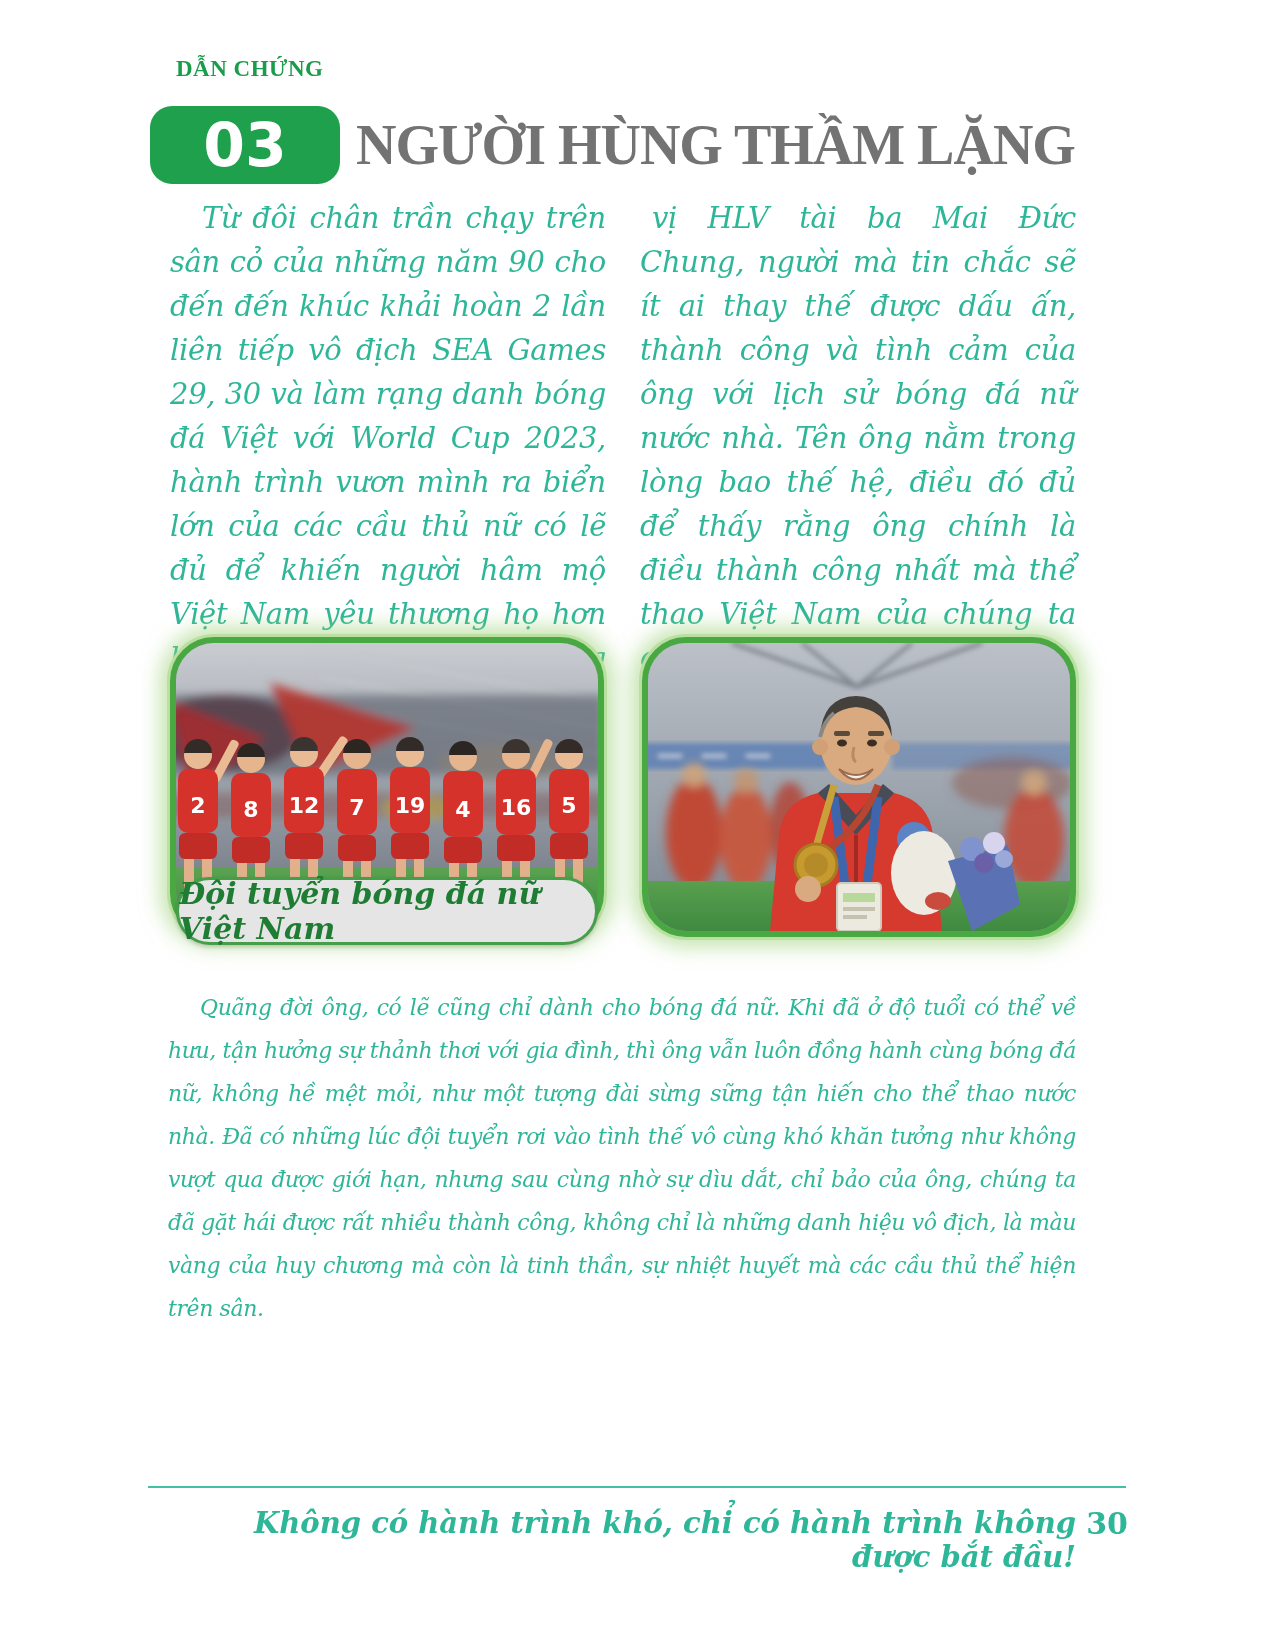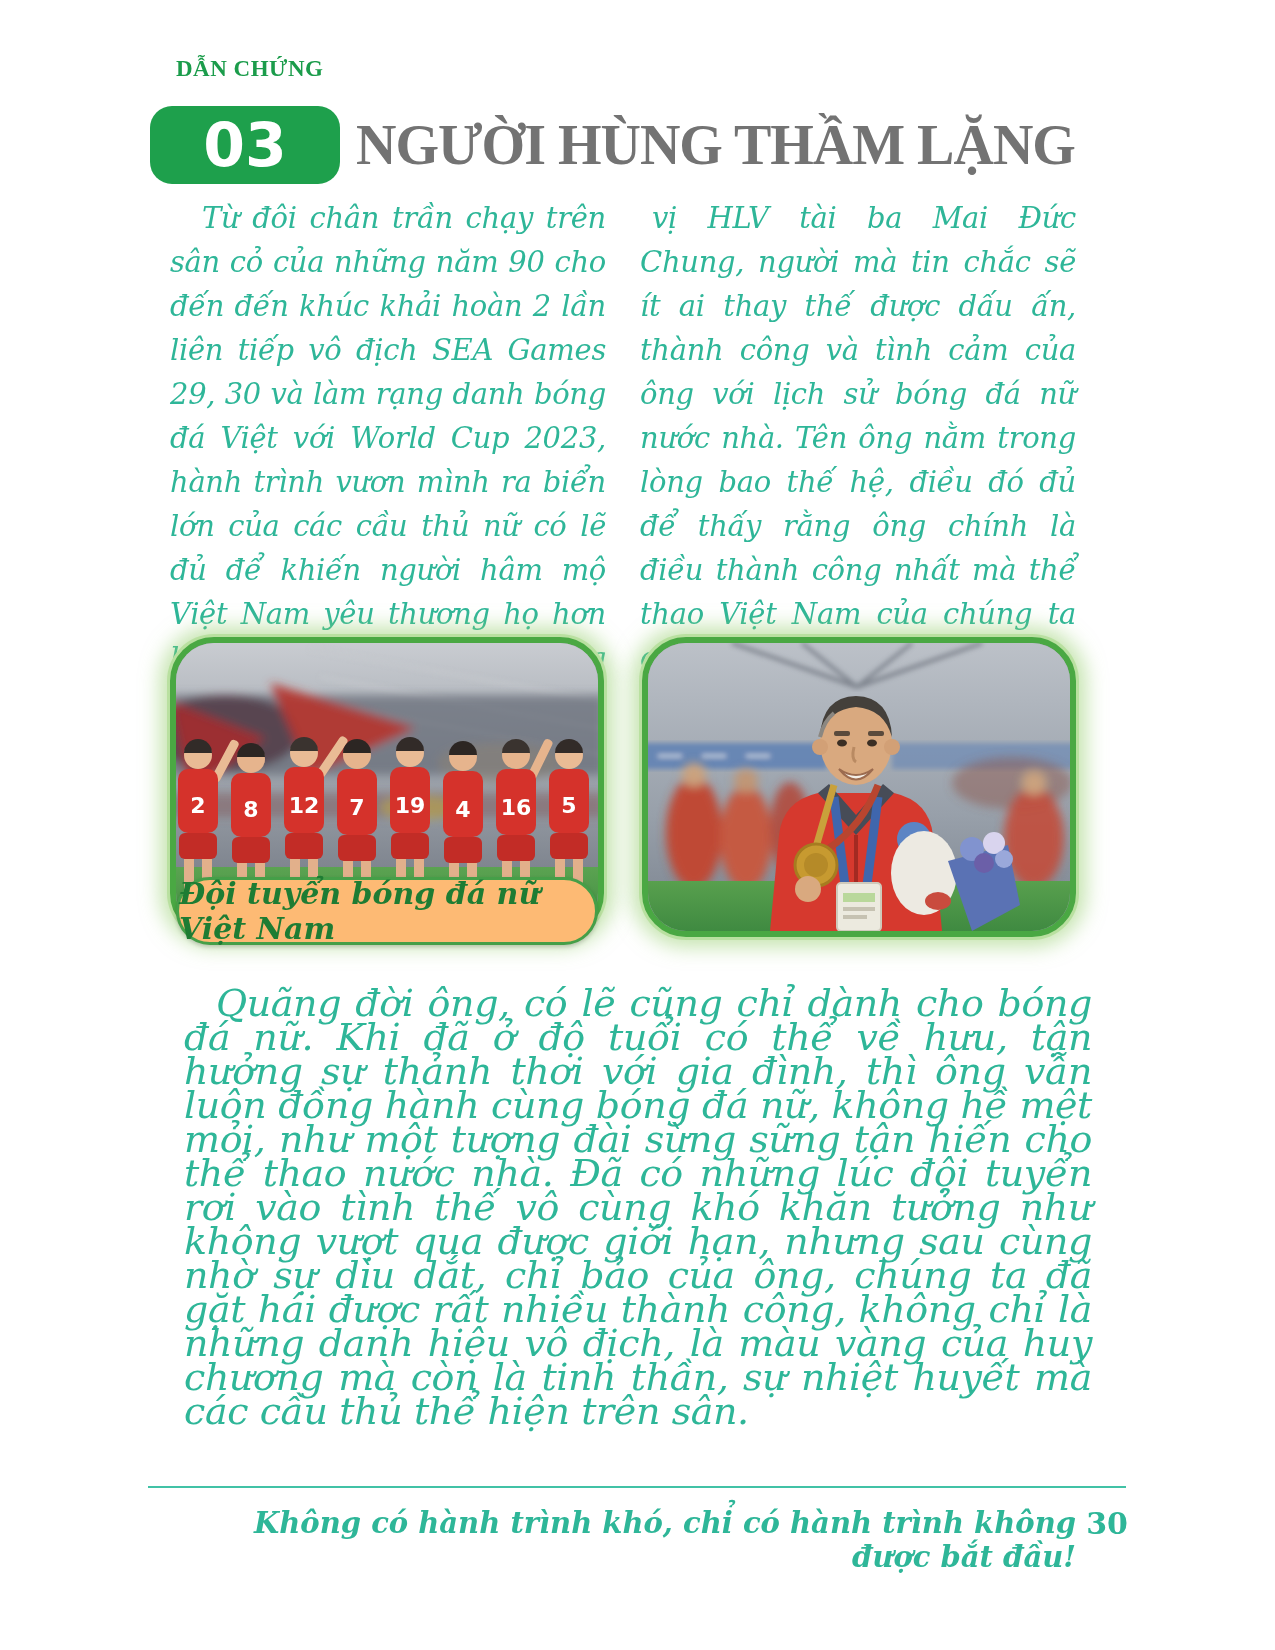--- a/index.html
+++ b/index.html
@@ -54,29 +54,29 @@
   .figure{position:relative;width:434px;height:300px;}
   .photo-frame{
     position:absolute;left:0;top:0;right:0;bottom:0;
     border:6px solid #4aa843;border-radius:44px;
     overflow:hidden;background:#9aa0a8;
     box-shadow:0 0 0 3px #b9e0a0, 0 0 20px 10px rgba(150,205,110,0.55);
   }
   .photo-frame svg{display:block;width:100%;height:100%;}
   .caption-pill{
     position:absolute;left:6px;right:6px;bottom:-8px;height:62px;
-    background:#fdba74;border:3px solid #459f48;border-radius:36px;
+    background:#e5e5e5;border:3px solid #459f48;border-radius:36px;
     display:flex;align-items:center;justify-content:center;
     font-style:italic;font-weight:bold;font-size:30px;color:#1e7c33;
     box-shadow:0 2px 4px rgba(0,0,0,0.18);
   }
   
   .body-par{
-    position:absolute;left:184px;top:986px;width:908px;
-    font-style:italic;font-size:38px;line-height:34px;
+    position:absolute;left:168px;top:986px;width:908px;
+    font-style:italic;font-size:22px;line-height:43px;
     color:#2eb698;text-align:justify;text-indent:32px;letter-spacing:-0.4px;
   }
   
   .footer-rule{
     position:absolute;left:148px;top:1486px;width:978px;height:2px;
     background:#41c2a6;
   }
   .footer-quote{
     position:absolute;left:170px;top:1506px;width:906px;
     text-align:right;

